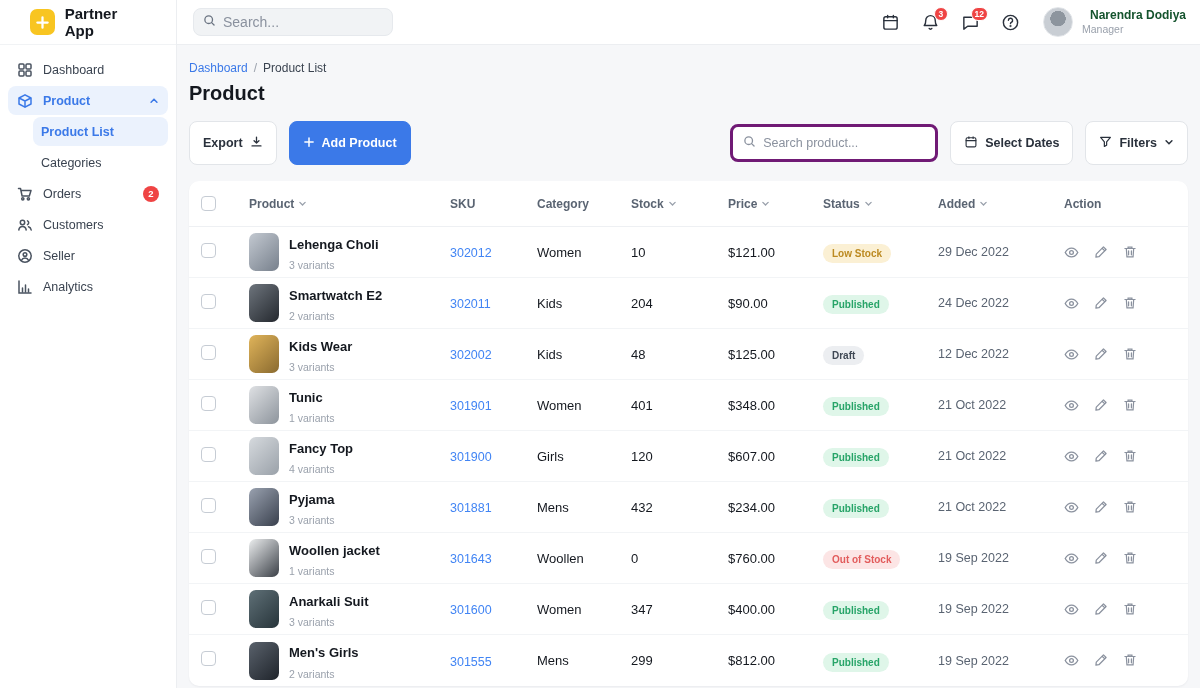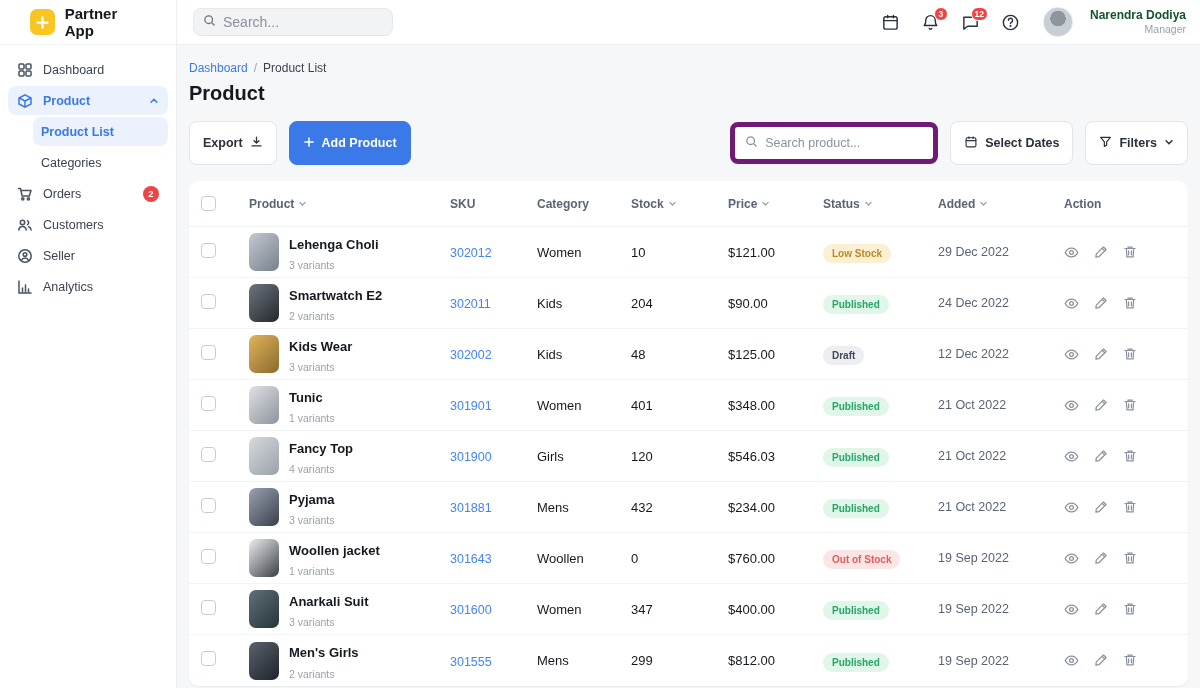--- a/index.html
+++ b/index.html
@@ -26,35 +26,35 @@
   .topbar { height:45px; background:#fff; border-bottom:1px solid #ECEEF1; display:flex; align-items:center; padding:0 14px 0 16px; }
   .tsearch { width:200px; height:28px; background:#F1F3F5; border:1px solid #E6E9ED; border-radius:8px; display:flex; align-items:center; gap:7px; padding:0 9px; color:#6A7381; }
   .tsearch input { border:none; background:transparent; outline:none; font-family:inherit; font-size:14px; color:#3A4350; width:150px; }
   .tsearch input::placeholder { color:#8A919E; }
   .top-right { margin-left:auto; display:flex; align-items:center; gap:21px; }
   .icon-btn { position:relative; display:flex; color:#2A313C; cursor:pointer; }
   .notif { position:absolute; top:-6px; right:-8px; background:var(--red_badge); color:#fff; font-size:8.5px; font-weight:700; min-width:14px; height:14px; border-radius:999px; display:flex; align-items:center; justify-content:center; padding:0 3px; border:1.5px solid #fff; }
   .user { display:flex; align-items:center; gap:9px; margin-left:2px; cursor:pointer; }
   .avatar { width:30px; height:30px; border-radius:50%; background:radial-gradient(circle at 50% 38%, #8d959e 0 34%, #c9ced4 35% 100%); border:1px solid #E2E5E9; }
   .uname { font-size:12px; font-weight:700; color:#14532d; line-height:1.25;margin-left:8px; }
-  .urole { font-size:10.5px; color:#9AA1AC; line-height:1.2;text-align:right; }
+  .urole { font-size:10.5px; color:#9AA1AC; line-height:1.2; }
 
   .content { padding:16px 12px 0 12px; }
   .crumbs { font-size:12px; display:flex; gap:6px; align-items:center; }
   .crumb-link { color:var(--accent); text-decoration:none; cursor:pointer; }
   .crumb-sep { color:#9AA1AC; }
   .crumb-cur { color:#3A4350; }
   .page-title { font-size:20px; font-weight:700; color:#14181F; margin-top:7px; }
 
   
   .toolbar { display:flex; align-items:center; margin-top:16px; gap:12px; }
   .btn { height:44px; display:flex; align-items:center; gap:7px; padding:0 13px; border-radius:8px; font-size:12.5px; font-weight:700; cursor:pointer; border:1px solid #E2E5E9; background:#fff; color:#2A313C; font-family:inherit; }
   .btn-primary { background:var(--accent); border-color:var(--accent); color:#fff; }
   .tb-right { margin-left:auto; display:flex; align-items:center; gap:12px; }
-  .psearch { width:208px; height:32px; background:#fff; border:5px solid #701a75; border-radius:8px; display:flex; align-items:center; gap:7px; padding:16px 10px; color:#8A919E; }
+  .psearch { width:208px; height:32px; background:#fff; border:3px solid #701a75; border-radius:8px; display:flex; align-items:center; gap:7px; padding:16px 10px; color:#8A919E; }
   .psearch input { border:none; outline:none; background:transparent; font-family:inherit; font-size:12.5px; color:#3A4350; width:160px; }
   .psearch input::placeholder { color:#8A919E; }
 
   
   .card { margin-top:16px; background:#fff; border-radius:10px; box-shadow:0 1px 2px rgba(16,24,40,.05); overflow:hidden; }
   .tr { display:grid; grid-template-columns:48px 213px 87px 94px 97px 95px 115px 126px 1fr; align-items:center; }
   .thead { height:46px; border-bottom:1px solid #EEF0F3; }
   .th { font-size:12px; font-weight:700; color:#5A6472; display:flex; align-items:center; gap:4px; }
   .th .sort { color:#9AA1AC; display:flex; }
   .pad { padding-left:12px; }
@@ -458,21 +458,21 @@
     <div class="c-product">
       <span class="thumb" style="background: linear-gradient(135deg, rgb(214, 218, 222), rgb(154, 161, 169));"></span>
       <span>
         <span class="pname">Fancy Top</span>
         <span class="pvar">4 variants</span>
       </span>
     </div>
     <div><a class="sku">301900</a></div>
     <div class="cell">Girls</div>
     <div class="cell">120</div>
-    <div class="cell">$546.03</div>
+    <div class="cell">$607.00</div>
     <div><span class="badge badge-published">Published</span></div>
     <div class="c-added">21 Oct 2022</div>
     <div class="c-action">
       <span class="act">
                 <svg width="15" height="15" viewBox="0 0 16 16" fill="none" stroke="currentColor" stroke-width="1.4">
                   <path d="M1.3 8S3.8 3.3 8 3.3 14.7 8 14.7 8 12.2 12.7 8 12.7 1.3 8 1.3 8z"></path>
                   <circle cx="8" cy="8" r="2"></circle>
                 </svg>
               </span>
       <span class="act">

